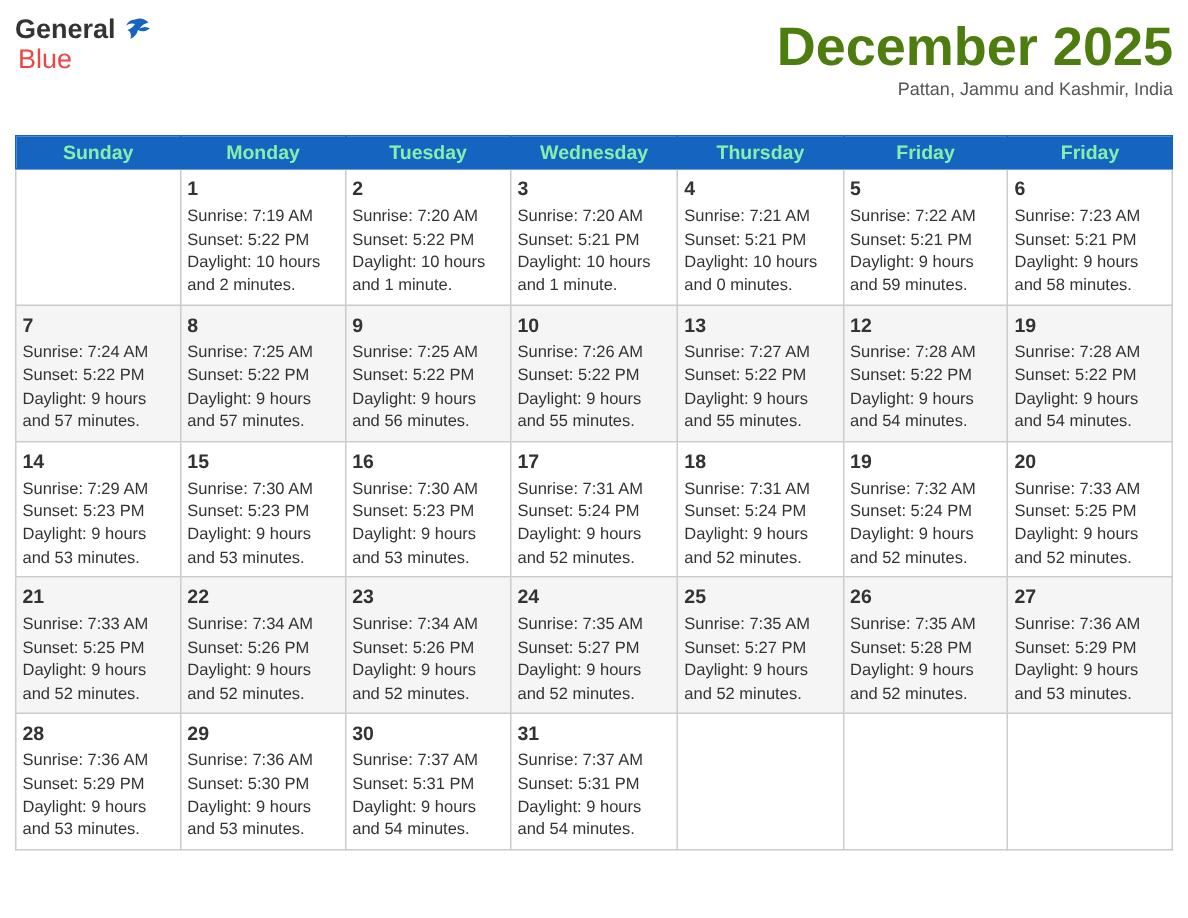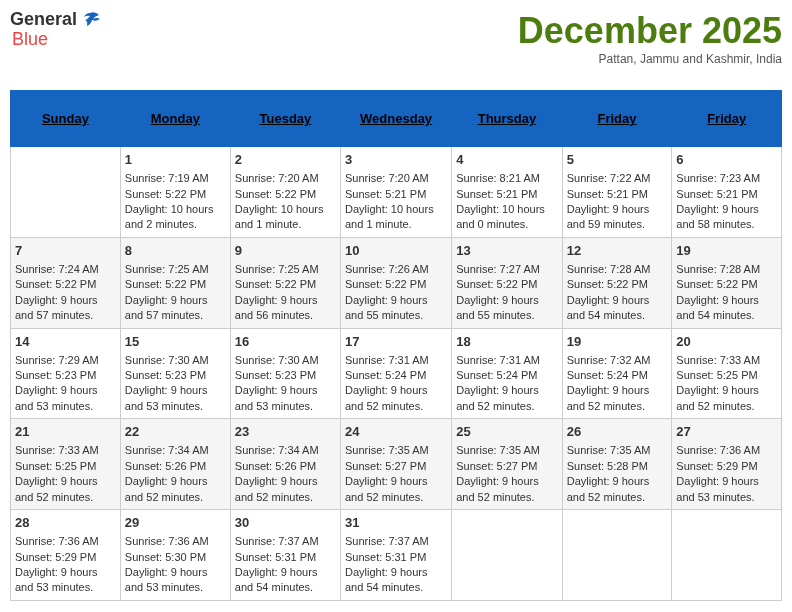--- a/index.html
+++ b/index.html
@@ -33,26 +33,25 @@
       font-size: 12px;
       color: #555;
     }
     .calendar {
       width: 100%;
       border-collapse: collapse;
       border: 1px solid #ccc;
     }
     .calendar th {
       background: #1565c0;
-      color: #000000;
+      color: #86efac;
       text-align: center;
-      padding: 20px 4px;
+      padding: 3px 4px;
       font-size: 13px;
       border: 1px solid #1565c0;
-      text-decoration: underline;
     }
     .calendar td {
       border: 1px solid #ccc;
       vertical-align: top;
       padding: 4px;
       width: 113px;
       min-height: 80px;
     }
     .cell-content {
       font-size: 11px;
@@ -115,21 +114,21 @@
         <td>
           <div class="cell-content"><span class="day-number">1</span><span>Sunrise: 7:19 AM</span><br><span>Sunset: 5:22 PM</span><br><span>Daylight: 10 hours and 2 minutes.</span></div>
         </td>
         <td>
           <div class="cell-content"><span class="day-number">2</span><span>Sunrise: 7:20 AM</span><br><span>Sunset: 5:22 PM</span><br><span>Daylight: 10 hours and 1 minute.</span></div>
         </td>
         <td>
           <div class="cell-content"><span class="day-number">3</span><span>Sunrise: 7:20 AM</span><br><span>Sunset: 5:21 PM</span><br><span>Daylight: 10 hours and 1 minute.</span></div>
         </td>
         <td>
-          <div class="cell-content"><span class="day-number">4</span><span>Sunrise: 8:21 AM</span><br><span>Sunset: 5:21 PM</span><br><span>Daylight: 10 hours and 0 minutes.</span></div>
+          <div class="cell-content"><span class="day-number">4</span><span>Sunrise: 7:21 AM</span><br><span>Sunset: 5:21 PM</span><br><span>Daylight: 10 hours and 0 minutes.</span></div>
         </td>
         <td>
           <div class="cell-content"><span class="day-number">5</span><span>Sunrise: 7:22 AM</span><br><span>Sunset: 5:21 PM</span><br><span>Daylight: 9 hours and 59 minutes.</span></div>
         </td>
         <td>
           <div class="cell-content"><span class="day-number">6</span><span>Sunrise: 7:23 AM</span><br><span>Sunset: 5:21 PM</span><br><span>Daylight: 9 hours and 58 minutes.</span></div>
         </td>
       </tr>
       <tr class="row-shaded">
         <td>

